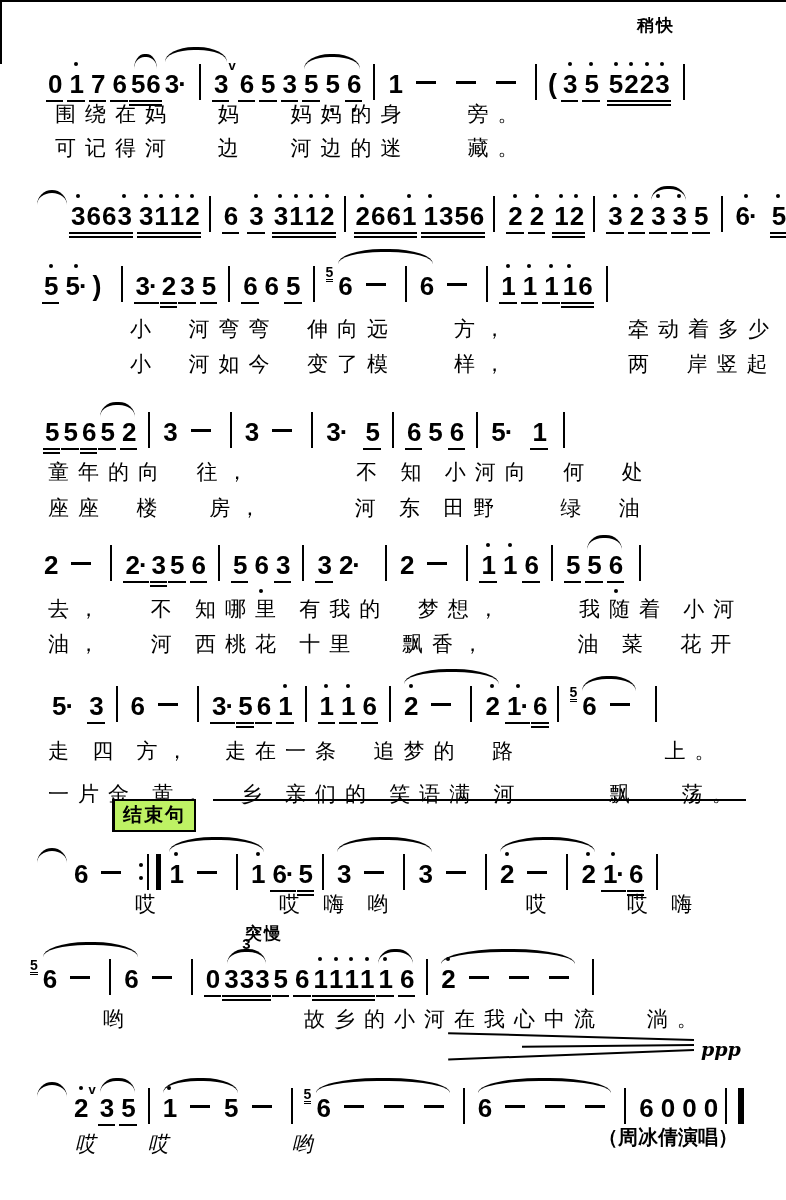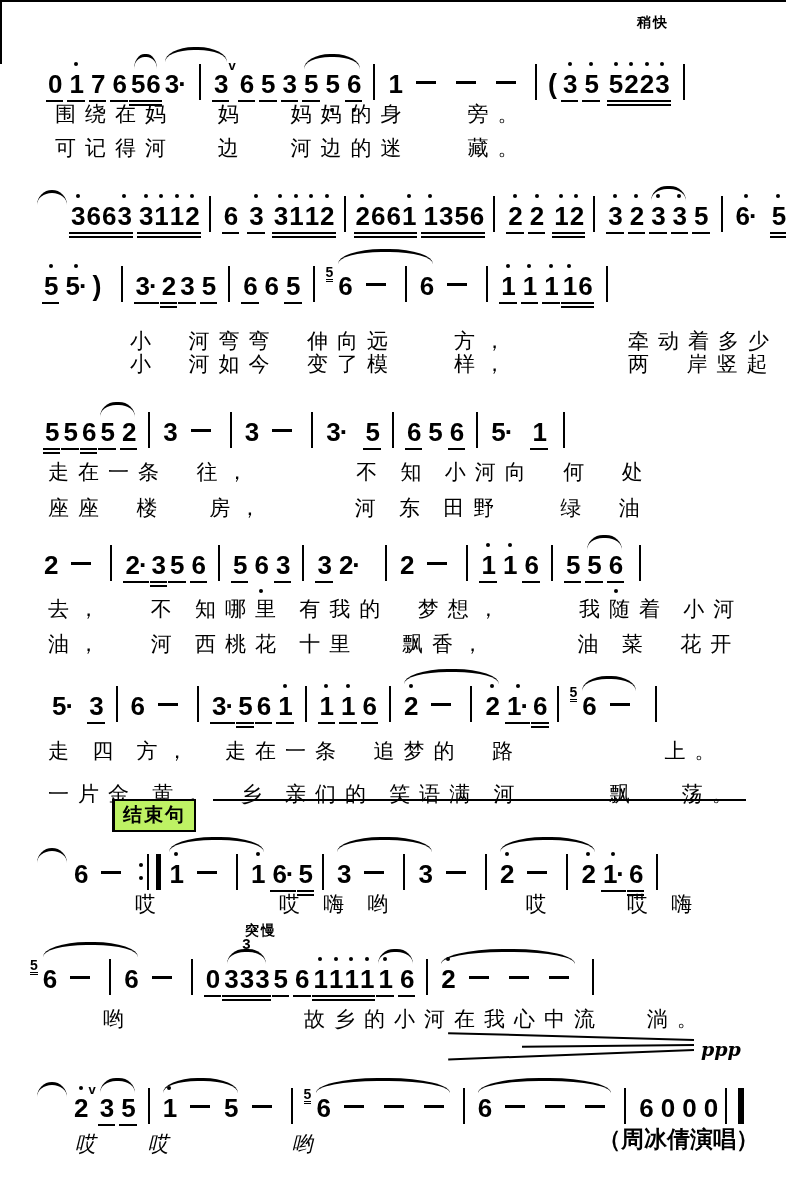--- a/index.html
+++ b/index.html
@@ -40,55 +40,55 @@
   .endrep::after{content:"";position:absolute;left:8px;top:0;bottom:0;width:7px;
                  border-left:2px solid #000;border-right:5px solid #000;}
   .finalbar{display:inline-block;width:11px;height:36px;border-left:2px solid #000;
             border-right:6px solid #000;vertical-align:-7px;margin:0 4px;}
 
   
   .lyr{position:absolute;white-space:pre;font-family:"Liberation Serif",serif;
        font-size:21px;letter-spacing:9px;}
 
   
-  .tempo{position:absolute;font-size:14px;font-weight:bold;letter-spacing:2px;
+  .tempo{position:absolute;font-size:17px;font-weight:bold;letter-spacing:2px;
          font-family:"Liberation Serif",serif;}
   #tempoTop{left:637px;top:14px;}
   #tempoMid{left:245px;top:922px;font-family:Liberation Serif, serif;}
   .endbox{position:absolute;left:112px;top:799px;border:2px solid #000;border-left-width:3px;
           padding:1px 8px 2px;font-size:19px;font-weight:bold;letter-spacing:2px;
           font-family:"Liberation Serif",serif;background:#bef264;}
   .endline{position:absolute;left:213px;top:799px;width:533px;height:2px;background:#000;}
   .hairpin{position:absolute;left:448px;top:1036px;width:246px;height:26px;}
   .hairpin i{position:absolute;display:block;height:2px;background:#000;left:0;right:0;}
   .hairpin .h1{top:3px;transform:rotate(1.6deg);transform-origin:right center;}
   .hairpin .h2{top:13px;transform:rotate(-2.2deg);transform-origin:right center;}
   .hairpin .h3{top:8px;left:30%;transform:rotate(-0.6deg);transform-origin:right center;}
   .ppp{position:absolute;left:701px;top:1038px;font-family:"DejaVu Serif",serif;
        font-style:italic;font-weight:bold;font-size:19px;}
-  .performer{position:absolute;left:598px;top:1124px;font-size:23px;font-weight:bold;
+  .performer{position:absolute;left:598px;top:1124px;font-size:20px;font-weight:bold;
              font-family:"Liberation Serif",serif;}
 </style>
 </head>
 <body>
 
 <div class="page">
   <div class="edge-top"></div>
   <div class="edge-left"></div>
 
   <div id="score">
       <div class="system" style="top: 58px; left: 44px;"><span class="note u1"><b>0</b><i class="l1"></i></span><span class="note u1"><b>1</b><i class="hd"></i><i class="l1"></i></span><span class="note u1"><b>7</b><i class="l1"></i></span><span class="note u1"><b>6</b><i class="l1"></i></span><span class="slur"><span class="note u2"><b>5</b><i class="l1"></i><i class="l2"></i></span><span class="note u2"><b>6</b><i class="l1"></i><i class="l2"></i></span></span><span class="slur"><span class="note"><b>3·</b></span><span class="bar"></span><span class="note u1"><b>3</b><i class="l1"></i></span></span><span class="breath">v</span><span class="note u1"><b>6</b><i class="l1"></i></span><span class="note u1"><b>5</b><i class="l1"></i></span><span class="note u1"><b>3</b><i class="l1"></i></span><span class="slur"><span class="note u1"><b>5</b><i class="l1"></i></span><span class="note"><b>5</b><i class="ld"></i></span><span class="note u1"><b>6</b><i class="ld"></i><i class="l1"></i></span></span><span class="bar"></span><span class="note"><b>1</b></span><span class="dash"></span><span class="dash"></span><span class="dash"></span><span class="bar"></span><span class="paren">(</span><span class="note u1"><b>3</b><i class="hd"></i><i class="l1"></i></span><span class="note u1"><b>5</b><i class="hd"></i><i class="l1"></i></span><span class="spc" style="width: 6px;"></span><span class="note u2"><b>5</b><i class="hd"></i><i class="l1"></i><i class="l2"></i></span><span class="note u2"><b>2</b><i class="hd"></i><i class="l1"></i><i class="l2"></i></span><span class="note u2"><b>2</b><i class="hd"></i><i class="l1"></i><i class="l2"></i></span><span class="note u2"><b>3</b><i class="hd"></i><i class="l1"></i><i class="l2"></i></span><span class="spc" style="width: 4px;"></span><span class="bar"></span></div>
       <div class="lyr" style="top: 100px; left: 55px;">围绕在妈   妈   妈妈的身    旁。</div>
       <div class="lyr" style="top: 134px; left: 55px;">可记得河   边   河边的迷    藏。</div>
       <div class="system" style="top: 190px; left: 34px;"><span class="tiestub"></span><span class="note u2"><b>3</b><i class="hd"></i><i class="l1"></i><i class="l2"></i></span><span class="note u2"><b>6</b><i class="l1"></i><i class="l2"></i></span><span class="note u2"><b>6</b><i class="l1"></i><i class="l2"></i></span><span class="note u2"><b>3</b><i class="hd"></i><i class="l1"></i><i class="l2"></i></span><span class="spc" style="width: 6px;"></span><span class="note u2"><b>3</b><i class="hd"></i><i class="l1"></i><i class="l2"></i></span><span class="note u2"><b>1</b><i class="hd"></i><i class="l1"></i><i class="l2"></i></span><span class="note u2"><b>1</b><i class="hd"></i><i class="l1"></i><i class="l2"></i></span><span class="note u2"><b>2</b><i class="hd"></i><i class="l1"></i><i class="l2"></i></span><span class="bar"></span><span class="note u1"><b>6</b><i class="l1"></i></span><span class="spc" style="width: 4px;"></span><span class="note u1"><b>3</b><i class="hd"></i><i class="l1"></i></span><span class="spc" style="width: 6px;"></span><span class="note u2"><b>3</b><i class="hd"></i><i class="l1"></i><i class="l2"></i></span><span class="note u2"><b>1</b><i class="hd"></i><i class="l1"></i><i class="l2"></i></span><span class="note u2"><b>1</b><i class="hd"></i><i class="l1"></i><i class="l2"></i></span><span class="note u2"><b>2</b><i class="hd"></i><i class="l1"></i><i class="l2"></i></span><span class="bar"></span><span class="note u2"><b>2</b><i class="hd"></i><i class="l1"></i><i class="l2"></i></span><span class="note u2"><b>6</b><i class="l1"></i><i class="l2"></i></span><span class="note u2"><b>6</b><i class="l1"></i><i class="l2"></i></span><span class="note u2"><b>1</b><i class="hd"></i><i class="l1"></i><i class="l2"></i></span><span class="spc" style="width: 6px;"></span><span class="note u2"><b>1</b><i class="hd"></i><i class="l1"></i><i class="l2"></i></span><span class="note u2"><b>3</b><i class="l1"></i><i class="l2"></i></span><span class="note u2"><b>5</b><i class="l1"></i><i class="l2"></i></span><span class="note u2"><b>6</b><i class="l1"></i><i class="l2"></i></span><span class="bar"></span><span class="note u1"><b>2</b><i class="hd"></i><i class="l1"></i></span><span class="note u1"><b>2</b><i class="hd"></i><i class="l1"></i></span><span class="spc" style="width: 6px;"></span><span class="note u2"><b>1</b><i class="hd"></i><i class="l1"></i><i class="l2"></i></span><span class="note u2"><b>2</b><i class="hd"></i><i class="l1"></i><i class="l2"></i></span><span class="bar"></span><span class="note u1"><b>3</b><i class="hd"></i><i class="l1"></i></span><span class="note u1"><b>2</b><i class="hd"></i><i class="l1"></i></span><span class="slur"><span class="note u1"><b>3</b><i class="hd"></i><i class="l1"></i></span><span class="note u1"><b>3</b><i class="hd"></i><i class="l1"></i></span></span><span class="note u1"><b>5</b><i class="l1"></i></span><span class="bar"></span><span class="note"><b>6·</b><i class="hd"></i></span><span class="spc" style="width: 10px;"></span><span class="note u2"><b>5</b><i class="hd"></i><i class="l1"></i><i class="l2"></i></span><span class="spc" style="width: 4px;"></span></div>
       <div class="system" style="top: 265px; left: 40px;"><span class="note u1"><b>5</b><i class="hd"></i><i class="l1"></i></span><span class="note"><b>5·</b><i class="hd"></i></span><span class="paren">)</span><span class="spc" style="width: 8px;"></span><span class="bar"></span><span class="note u1"><b>3·</b><i class="l1"></i></span><span class="note u2"><b>2</b><i class="l1"></i><i class="l2"></i></span><span class="note u1"><b>3</b><i class="l1"></i></span><span class="note u1"><b>5</b><i class="l1"></i></span><span class="bar"></span><span class="note u1"><b>6</b><i class="l1"></i></span><span class="note"><b>6</b></span><span class="note u1"><b>5</b><i class="l1"></i></span><span class="bar"></span><span class="grace">5</span><span class="slur"><span class="note"><b>6</b></span><span class="dash"></span><span class="bar"></span><span class="note"><b>6</b></span></span><span class="dash"></span><span class="bar"></span><span class="note u1"><b>1</b><i class="hd"></i><i class="l1"></i></span><span class="note u1"><b>1</b><i class="hd"></i><i class="l1"></i></span><span class="note u1"><b>1</b><i class="hd"></i><i class="l1"></i></span><span class="note u2"><b>1</b><i class="hd"></i><i class="l1"></i><i class="l2"></i></span><span class="note u2"><b>6</b><i class="l1"></i><i class="l2"></i></span><span class="spc" style="width: 4px;"></span><span class="bar"></span></div>
-      <div class="lyr" style="top: 327px; left: 130px;">小  河弯弯  伸向远    方，        牵动着多少</div>
+      <div class="lyr" style="top: 315px; left: 130px;">小  河弯弯  伸向远    方，        牵动着多少</div>
       <div class="lyr" style="top: 350px; left: 130px;">小  河如今  变了模    样，        两  岸竖起</div>
       <div class="system" style="top: 412px; left: 44px;"><span class="note u2"><b>5</b><i class="l1"></i><i class="l2"></i></span><span class="note u1"><b>5</b><i class="l1"></i></span><span class="note u2"><b>6</b><i class="l1"></i><i class="l2"></i></span><span class="slur"><span class="note u1"><b>5</b><i class="l1"></i></span><span class="note u1"><b>2</b><i class="l1"></i></span></span><span class="bar"></span><span class="note"><b>3</b></span><span class="dash"></span><span class="bar"></span><span class="note"><b>3</b></span><span class="dash"></span><span class="bar"></span><span class="note"><b>3·</b></span><span class="spc" style="width: 10px;"></span><span class="note u1"><b>5</b><i class="l1"></i></span><span class="bar"></span><span class="note u1"><b>6</b><i class="l1"></i></span><span class="note"><b>5</b></span><span class="note u1"><b>6</b><i class="l1"></i></span><span class="bar"></span><span class="note"><b>5·</b></span><span class="spc" style="width: 12px;"></span><span class="note u1"><b>1</b><i class="l1"></i></span><span class="spc" style="width: 4px;"></span><span class="bar"></span></div>
-      <div class="lyr" style="top: 458px; left: 48px;">走在一条  往，       不 知 小河向  何  处</div>
+      <div class="lyr" style="top: 458px; left: 48px;">童年的向  往，       不 知 小河向  何  处</div>
       <div class="lyr" style="top: 494px; left: 48px;">座座  楼   房，      河 东 田野    绿  油</div>
       <div class="system" style="top: 545px; left: 40px;"><span class="note"><b>2</b></span><span class="dash"></span><span class="bar"></span><span class="note u1"><b>2·</b><i class="l1"></i></span><span class="note u2"><b>3</b><i class="l1"></i><i class="l2"></i></span><span class="note u1"><b>5</b><i class="l1"></i></span><span class="note u1"><b>6</b><i class="l1"></i></span><span class="bar"></span><span class="note u1"><b>5</b><i class="l1"></i></span><span class="note"><b>6</b><i class="ld"></i></span><span class="note u1"><b>3</b><i class="l1"></i></span><span class="bar"></span><span class="note u1"><b>3</b><i class="l1"></i></span><span class="note"><b>2·</b></span><span class="spc" style="width: 12px;"></span><span class="bar"></span><span class="note"><b>2</b></span><span class="dash"></span><span class="bar"></span><span class="note u1"><b>1</b><i class="hd"></i><i class="l1"></i></span><span class="note"><b>1</b><i class="hd"></i></span><span class="note u1"><b>6</b><i class="l1"></i></span><span class="bar"></span><span class="note u1"><b>5</b><i class="l1"></i></span><span class="slur"><span class="note u1"><b>5</b><i class="l1"></i></span><span class="note u1"><b>6</b><i class="ld"></i><i class="l1"></i></span></span><span class="spc" style="width: 4px;"></span><span class="bar"></span></div>
       <div class="lyr" style="top: 595px; left: 48px; text-align: center;">去，   不 知哪里 有我的  梦想，     我随着 小河</div>
       <div class="lyr" style="top: 630px; left: 48px;">油，   河 西桃花 十里   飘香，      油 菜  花开</div>
       <div class="system" style="top: 685px; left: 48px;"><span class="note"><b>5·</b></span><span class="spc" style="width: 8px;"></span><span class="note u1"><b>3</b><i class="l1"></i></span><span class="bar"></span><span class="note"><b>6</b></span><span class="dash"></span><span class="bar"></span><span class="note u1"><b>3·</b><i class="l1"></i></span><span class="note u2"><b>5</b><i class="l1"></i><i class="l2"></i></span><span class="note u1"><b>6</b><i class="l1"></i></span><span class="note u1"><b>1</b><i class="hd"></i><i class="l1"></i></span><span class="bar"></span><span class="note u1"><b>1</b><i class="hd"></i><i class="l1"></i></span><span class="note u1"><b>1</b><i class="hd"></i><i class="l1"></i></span><span class="note u1"><b>6</b><i class="l1"></i></span><span class="bar"></span><span class="slur"><span class="note"><b>2</b><i class="hd"></i></span><span class="dash"></span><span class="bar"></span><span class="note"><b>2</b><i class="hd"></i></span></span><span class="note u1"><b>1·</b><i class="hd"></i><i class="l1"></i></span><span class="note u2"><b>6</b><i class="l1"></i><i class="l2"></i></span><span class="bar"></span><span class="grace">5</span><span class="slur"><span class="note"><b>6</b></span><span class="dash"></span></span><span class="spc" style="width: 6px;"></span><span class="bar"></span></div>
       <div class="lyr" style="top: 737px; left: 48px;">走 四 方，  走在一条  追梦的  路          上。</div>
       <div class="lyr" style="top: 772px; left: 48px; margin-top: 8px;">一片金 黄，  乡 亲们的 笑语满 河      飘   荡。</div>
       <div class="system" style="top: 848px; left: 34px;"><span class="tiestub"></span><span class="note"><b>6</b></span><span class="dash"></span><span class="endrep"></span><span class="slur"><span class="note"><b>1</b><i class="hd"></i></span><span class="dash"></span><span class="bar"></span><span class="note"><b>1</b><i class="hd"></i></span></span><span class="note u1"><b>6·</b><i class="l1"></i></span><span class="note u2"><b>5</b><i class="l1"></i><i class="l2"></i></span><span class="bar"></span><span class="slur"><span class="note"><b>3</b></span><span class="dash"></span><span class="bar"></span><span class="note"><b>3</b></span></span><span class="dash"></span><span class="bar"></span><span class="slur"><span class="note"><b>2</b><i class="hd"></i></span><span class="dash"></span><span class="bar"></span><span class="note"><b>2</b><i class="hd"></i></span></span><span class="note u1"><b>1·</b><i class="hd"></i><i class="l1"></i></span><span class="note u2"><b>6</b><i class="l1"></i><i class="l2"></i></span><span class="spc" style="width: 4px;"></span><span class="bar"></span></div>
       <div class="lyr" style="top: 890px; left: 135px;">哎        哎 嗨 哟         哎     哎 嗨</div>
       <div class="system" style="top: 958px; left: 28px;"><span class="grace">5</span><span class="slur"><span class="note"><b>6</b></span><span class="dash"></span><span class="bar"></span><span class="note"><b>6</b></span></span><span class="dash"></span><span class="bar"></span><span class="note u1"><b>0</b><i class="l1"></i></span><span class="slur" data-n="3"><span class="note u2"><b>3</b><i class="l1"></i><i class="l2"></i></span><span class="note u2"><b>3</b><i class="l1"></i><i class="l2"></i></span><span class="note u2"><b>3</b><i class="l1"></i><i class="l2"></i></span></span><span class="note u1"><b>5</b><i class="l1"></i></span><span class="note u1"><b>6</b><i class="l1"></i></span><span class="note u2"><b>1</b><i class="hd"></i><i class="l1"></i><i class="l2"></i></span><span class="note u2"><b>1</b><i class="hd"></i><i class="l1"></i><i class="l2"></i></span><span class="note u2"><b>1</b><i class="hd"></i><i class="l1"></i><i class="l2"></i></span><span class="note u2"><b>1</b><i class="hd"></i><i class="l1"></i><i class="l2"></i></span><span class="slur"><span class="note u1"><b>1</b><i class="hd"></i><i class="l1"></i></span><span class="note u1"><b>6</b><i class="l1"></i></span></span><span class="bar"></span><span class="slur"><span class="note"><b>2</b><i class="hd"></i></span><span class="dash"></span><span class="dash"></span><span class="dash"></span></span><span class="spc" style="width: 4px;"></span><span class="bar"></span></div>

